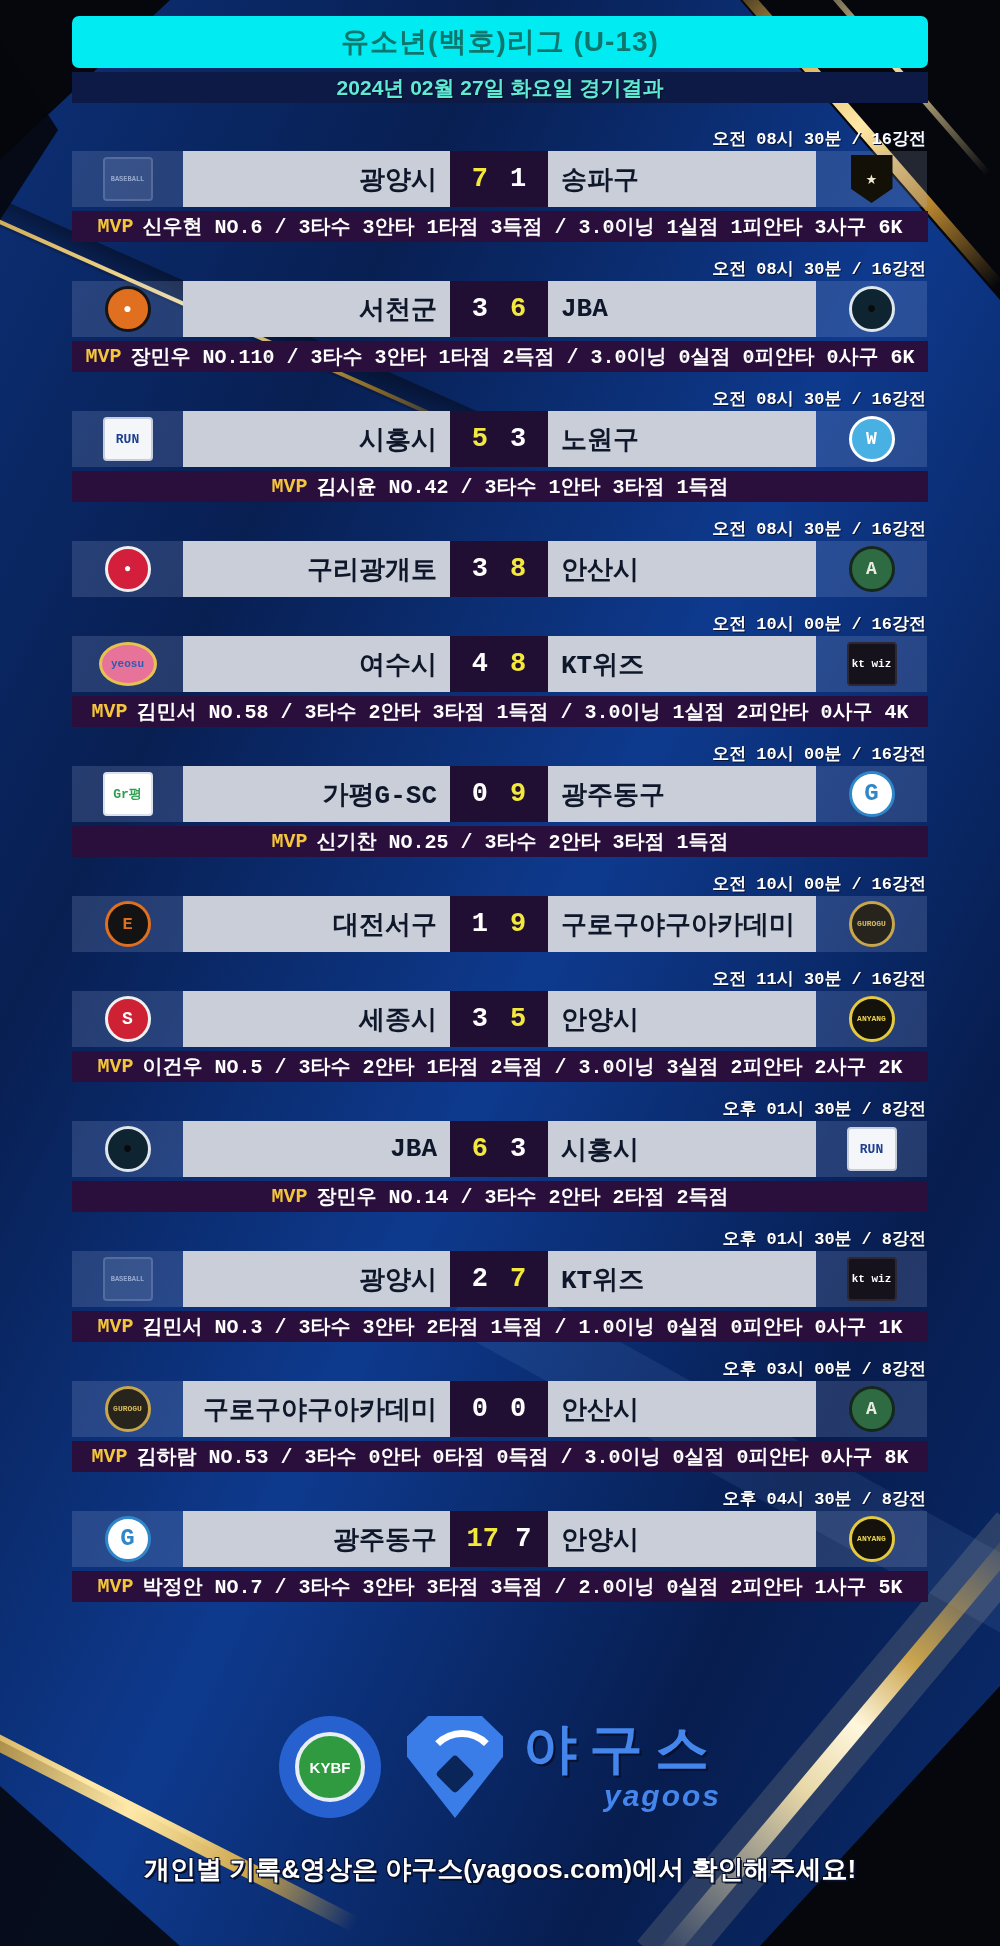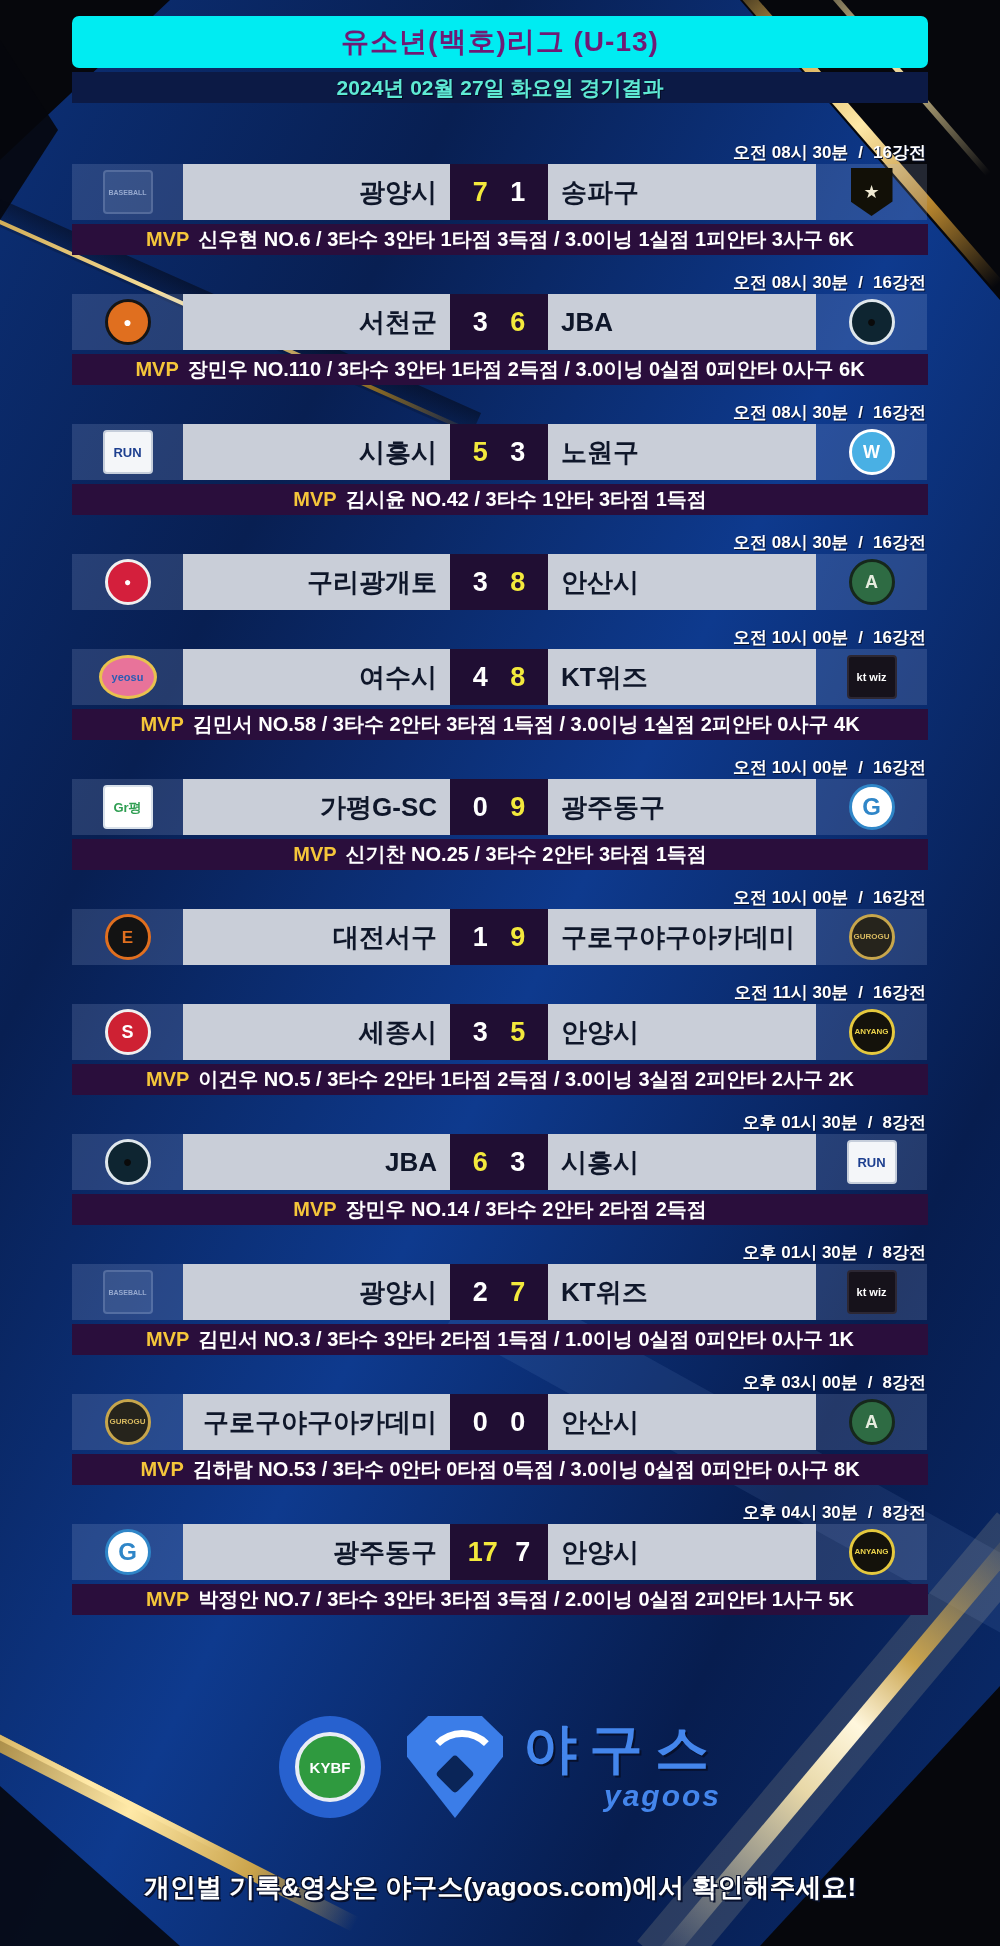--- a/index.html
+++ b/index.html
@@ -35,28 +35,28 @@
   .beam-bl2{left:-60px;bottom:160px;width:300px;height:5px;transform:rotate(27deg);
     background:linear-gradient(90deg,#caa34a,#ffe9a8 50%,rgba(202,163,74,0));}
   
   .content{position:relative;z-index:2;}
   .title{
     margin:0;padding-top:48px;text-align:center;font-size:34px;letter-spacing:1px;color:#ffffff;
     text-shadow:2px 2px 0 #0a1438,-2px 2px 0 #0a1438,2px -2px 0 #0a1438,-2px -2px 0 #0a1438,0 0 6px #0a1438;
   }
   .league-banner{
     margin:16px auto 0;width:856px;height:52px;border-radius:7px;background:#00ecf2;
-    display:flex;align-items:center;justify-content:center;font-size:28px;color:#701a75;letter-spacing:1px;text-align:center;
+    display:flex;align-items:center;justify-content:center;font-size:28px;color:#0f766e;letter-spacing:1px;text-align:center;
   }
   .date-banner{
     margin:4px auto 0;width:856px;height:31px;background:#0c1a45;
     display:flex;align-items:center;justify-content:center;font-size:21px;color:#5eead4;
     text-shadow:1px 1px 0 #050b22;
   }
-  #matches{margin-top:39px;}
+  #matches{margin-top:26px;font-family:Liberation Mono, monospace;}
   .match{width:856px;margin:0 auto 17px;}
   .match-meta{height:22px;line-height:22px;text-align:right;color:#ffffff;font-size:17px;padding-right:2px;
     text-shadow:1px 1px 0 #081230;}
   .match-meta .sep{margin:0 10px;}
   .match-row{display:flex;height:56px;}
   .logo-box{width:111px;background:rgba(170,190,225,0.18);display:flex;align-items:center;justify-content:center;}
   .name-box{background:#c9ced8;color:#0f172a;font-size:26px;display:flex;align-items:center;
     white-space:nowrap;overflow:hidden;}
   .name-box.home{width:254px;justify-content:flex-end;padding-right:13px;}
   .name-box.away{width:255px;justify-content:flex-start;padding-left:13px;}
@@ -83,21 +83,21 @@
   .yagoos-icon{width:96px;height:102px;position:relative;}
   .yagoos-icon .plate{position:absolute;inset:0;background:#3b7de8;
     clip-path:polygon(50% 100%,0 40%,0 20%,22% 0,78% 0,100% 20%,100% 40%);}
   .yagoos-icon .arc{position:absolute;left:17px;top:14px;width:62px;height:62px;border-radius:50%;
     border:7px solid transparent;border-top-color:#ffffff;}
   .yagoos-icon .diamond{position:absolute;left:34px;top:44px;width:28px;height:28px;background:#0a2558;
     transform:rotate(45deg);border-radius:4px;}
   .yagoos-text{display:flex;flex-direction:column;}
   .yagoos-kr{font-size:54px;color:#4486ec;letter-spacing:12px;line-height:1;text-shadow:2px 2px 0 #07102c;}
   .yagoos-en{font-size:30px;color:#4486ec;font-style:italic;letter-spacing:2px;margin-top:4px;align-self:flex-end;}
-  .footer-message{margin-top:48px;font-size:26px;color:#ffffff;
+  .footer-message{margin-top:30px;font-size:26px;color:#ffffff;
     text-shadow:2px 2px 0 #07102c,-1px -1px 0 #07102c,1px -1px 0 #07102c,-1px 1px 0 #07102c;}
 </style>
 </head>
 <body>
 
 <div class="page">
 
   <div class="decor corner-tl"></div>
   <div class="decor sliver-tl"></div>
   <div class="decor corner-tr"></div>

